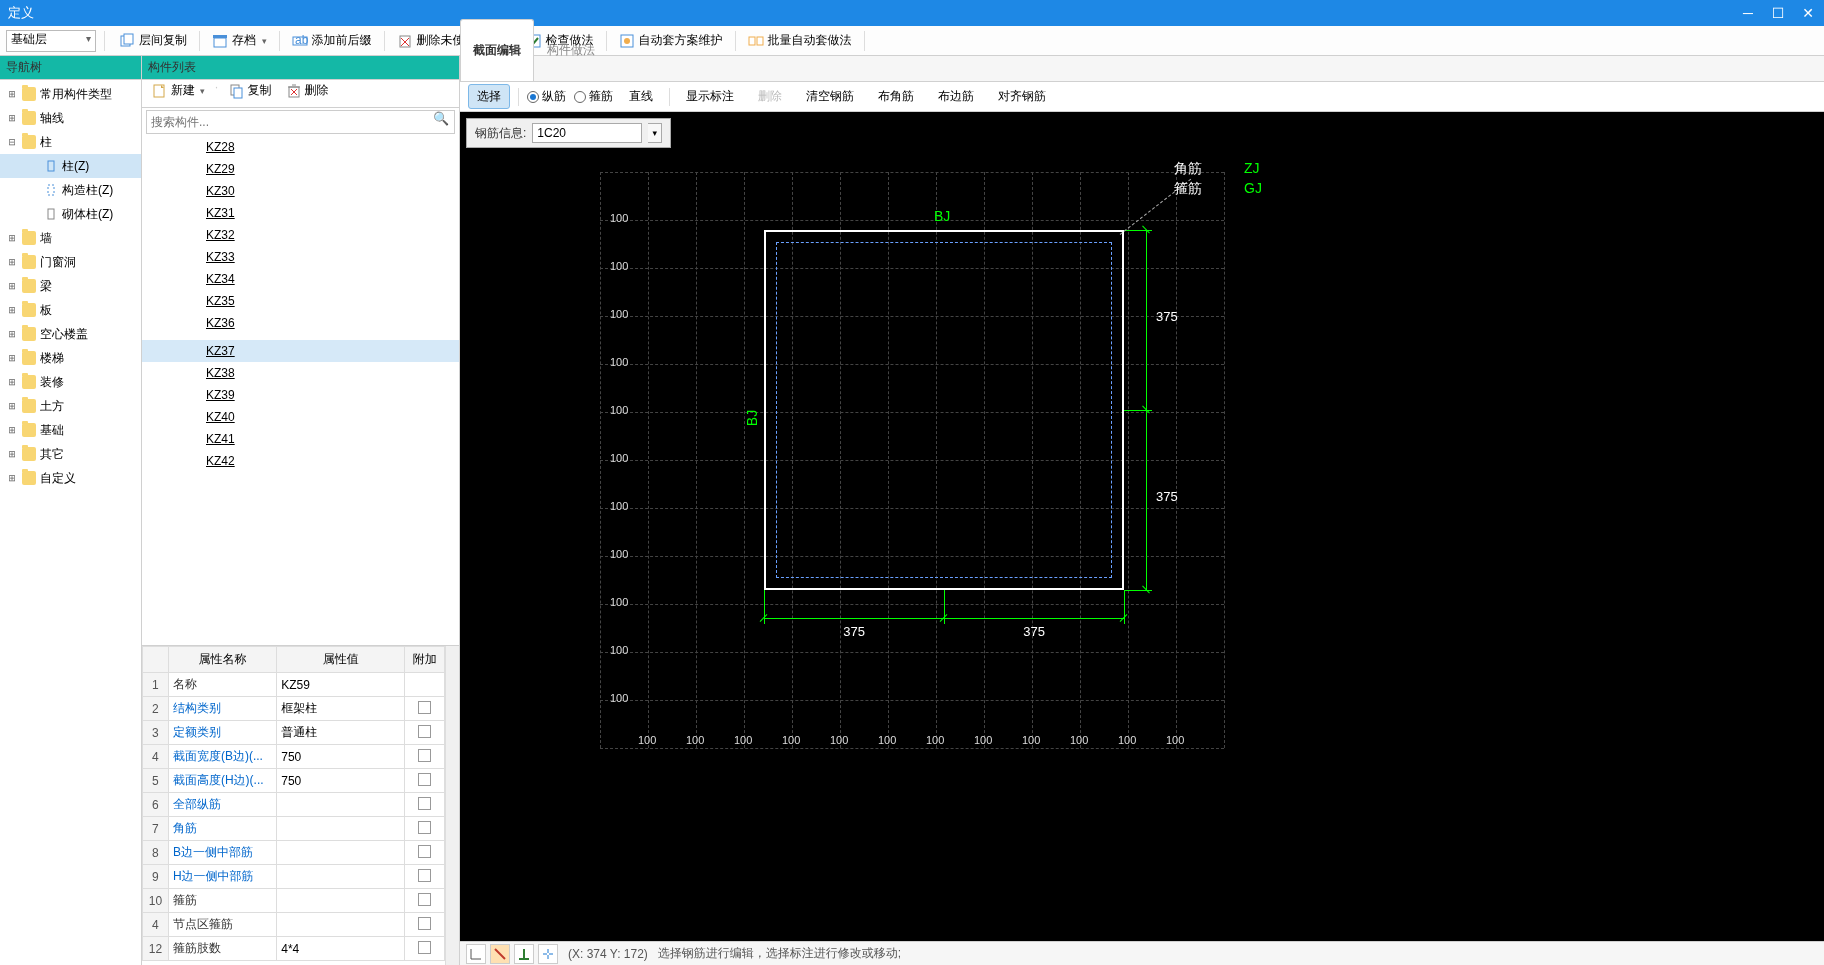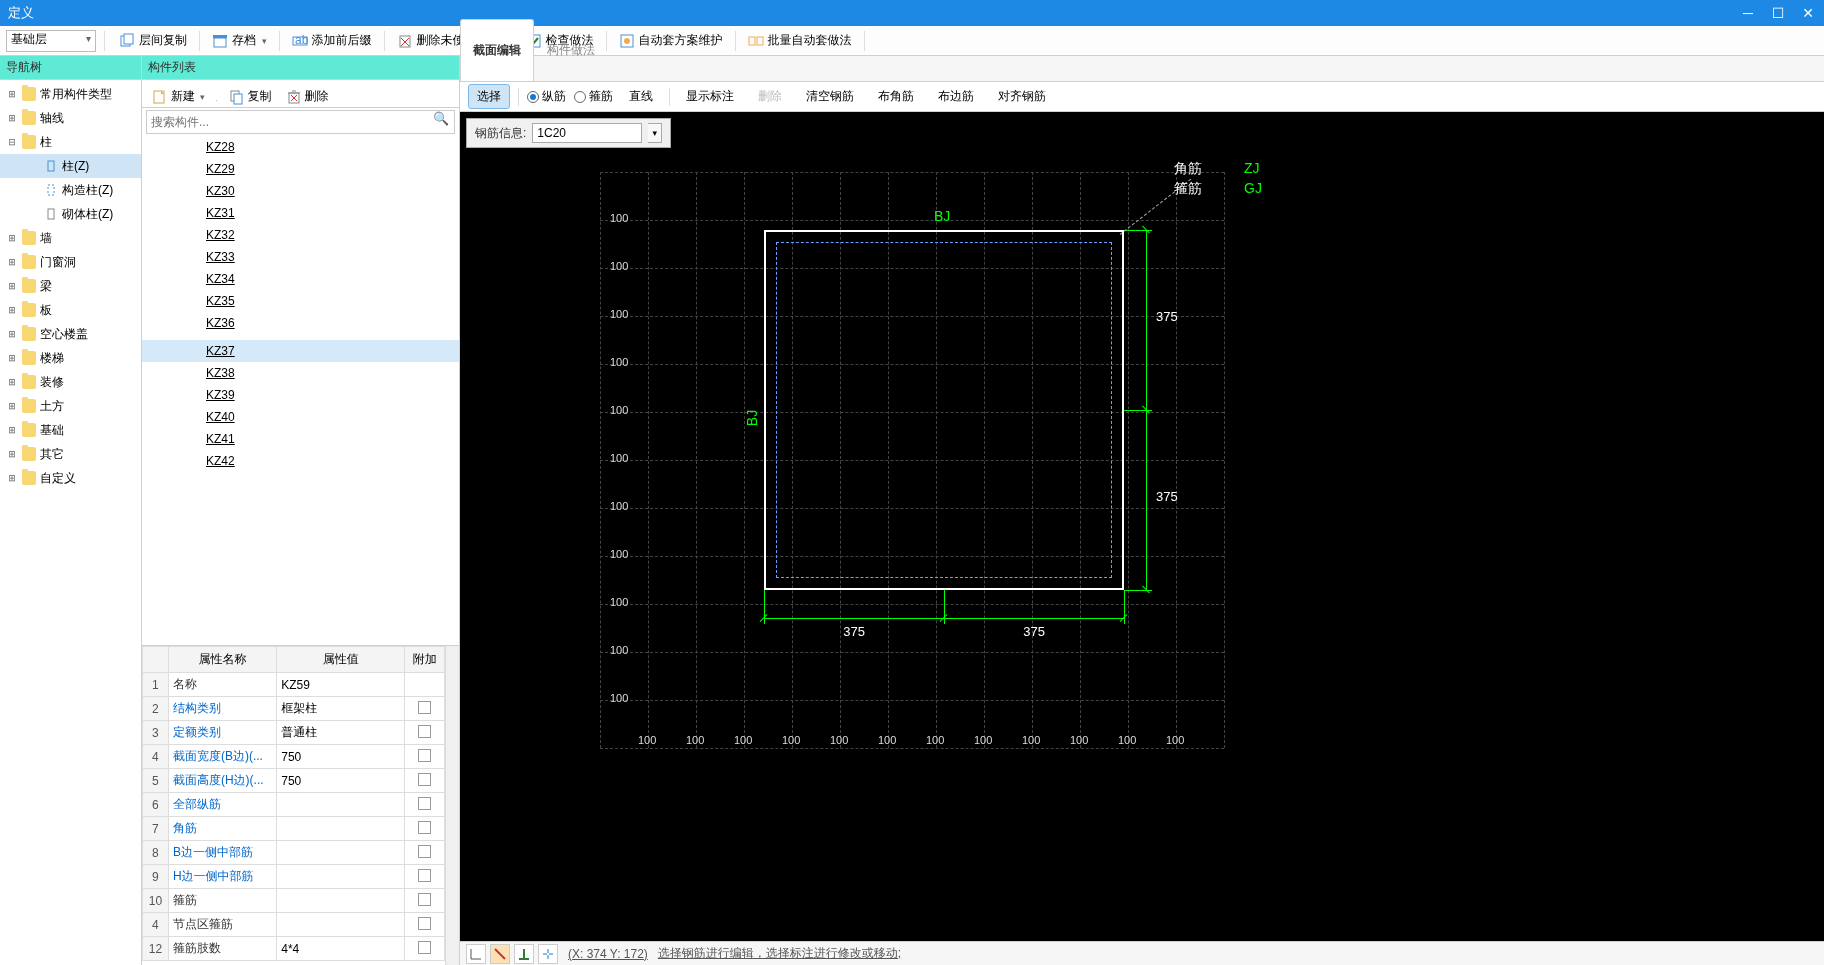--- a/index.html
+++ b/index.html
@@ -12,32 +12,32 @@
 .toolbar { height: 30px; background: #fdfdfd; border-bottom: 1px solid #d0d0d0; display: flex; align-items: center; padding: 0 6px; gap: 4px; }
 .lvl-select { height: 22px; border: 1px solid #bbb; padding: 0 20px 0 4px; background: #fff; position: relative; width: 90px; }
 .lvl-select::after { content: "▾"; position: absolute; right: 4px; top: 2px; font-size: 10px; color: #666; }
 .tb-sep { width: 1px; height: 20px; background: #ddd; margin: 0 4px; }
 .tb-btn { display: flex; align-items: center; gap: 4px; height: 24px; padding: 0 6px; cursor: pointer; border-radius: 2px; }
 .tb-icon { width: 16px; height: 16px; display: inline-flex; align-items: center; justify-content: center; }
 
 .main { display: flex; height: calc(100vh - 56px); }
 
 .nav-panel { width: 142px; border-right: 1px solid #d0d0d0; display: flex; flex-direction: column; background:#fff; }
-.panel-hdr { background: #5eead4; border-bottom: 1px solid #d0d0d0; height: 24px; display: flex; align-items: center; padding: 0 6px; color:#333; }
+.panel-hdr { background: #14b8a6; border-bottom: 1px solid #d0d0d0; height: 24px; display: flex; align-items: center; padding: 0 6px; color:#333; }
 .nav-tree { flex: 1; overflow-y: auto; padding: 2px 0; }
 .tree-item { display: flex; align-items: center; height: 24px; padding-left: 6px; cursor: pointer; }
 .tree-item.indent2 { padding-left: 44px; }
 .tree-item.sel { background: #cfe5f6; }
 .exp-icon { width: 12px; height: 12px; margin-right: 4px; font-size: 9px; color: #666; display:inline-flex; align-items:center; justify-content:center;}
 .fold-icon { width: 14px; height: 14px; margin-right: 4px; background:#f8d673; border-radius:2px; position:relative;}
 .fold-icon::before{content:"";position:absolute;top:-2px;left:0;width:6px;height:3px;background:#f8d673;border-radius:1px 1px 0 0;}
 .leaf-icon { width:14px; height:14px; margin-right:4px; display:inline-flex; align-items:center; justify-content:center;}
 
 .mid-panel { width: 318px; border-right: 1px solid #d0d0d0; display: flex; flex-direction: column; }
-.comp-toolbar { height: 28px; border-bottom: 1px solid #d0d0d0; display:flex; align-items:flex-end; gap:6px; padding:0 6px;}
+.comp-toolbar { height: 28px; border-bottom: 1px solid #d0d0d0; display:flex; align-items:flex-start; gap:6px; padding:0 6px;}
 .comp-tb-btn { display:flex; align-items:center; gap:3px; padding:2px 4px; cursor:pointer;}
 .drop-arrow{font-size:9px;color:#666;margin-left:2px;}
 .search-box { height: 24px; border: 1px solid #ccc; margin:2px 4px; display:flex; padding:0 4px;}
 .search-box input { border: none; outline: none; flex: 1; font-size: 12px; color:#888;}
 .search-box .mag { color:#4a90d9; font-size:13px;}
 .comp-list { flex: 1; overflow-y: auto; text-decoration: underline; }
 .comp-item { height: 22px; display:flex; align-items:center; padding-left:64px; cursor:pointer;}
 .comp-item.sel { background: #d6e9f8; margin-top: 6px; }
 
 .prop-panel { border-top: 1px solid #d0d0d0; height: 320px; display:flex; flex-direction:column;}
@@ -67,21 +67,21 @@
 .ct-sep { width:1px; height:18px; background:#ddd;}
 .info-box { background:#f0f0f0; border:1px solid #aaa; padding:4px 8px; display:flex; align-items:center; gap:6px;}
 .info-box label { color:#333;}
 .info-input { height:20px; border:1px solid #aaa; width:110px; padding:0 4px; background:#fff;}
 .info-drop { width:14px; height:20px; border:1px solid #aaa; border-left:none; display:flex; align-items:center; justify-content:center; font-size:9px; background:#f8f8f8;}
 
 .canvas { flex:1; background:#000; position:relative; overflow:hidden;}
 .status-bar { height:24px; border-top:1px solid #d0d0d0; display:flex; align-items:center; padding:0 6px; gap:4px; background:#f6f6f6;}
 .sb-btn { width:20px; height:20px; border:1px solid #ccc; display:flex; align-items:center; justify-content:center; cursor:pointer; background:#fff;}
 .sb-btn.active { background:#ffe0b2;}
-.sb-text { color:#555; margin-left:6px;text-decoration:underline;}
+.sb-text { color:#555; margin-left:6px;}
 .grid-label { position:absolute; color:#ddd; font-size:11px;}
 .rect-outer { position:absolute; border:2px solid #fff;}
 .rect-inner { position:absolute; border:1px dashed #6aa0ff;}
 .dim-text { position:absolute; color:#fff; font-size:13px;}
 .label-green { position:absolute; color:#0f0; font-size:14px;}
 .label-white { position:absolute; color:#fff; font-size:14px;}
 .dash-leader { position:absolute; border-top:1px dashed #aaa; transform-origin:left center;}
 
 svg.ico { width:16px; height:16px; }
 </style>

